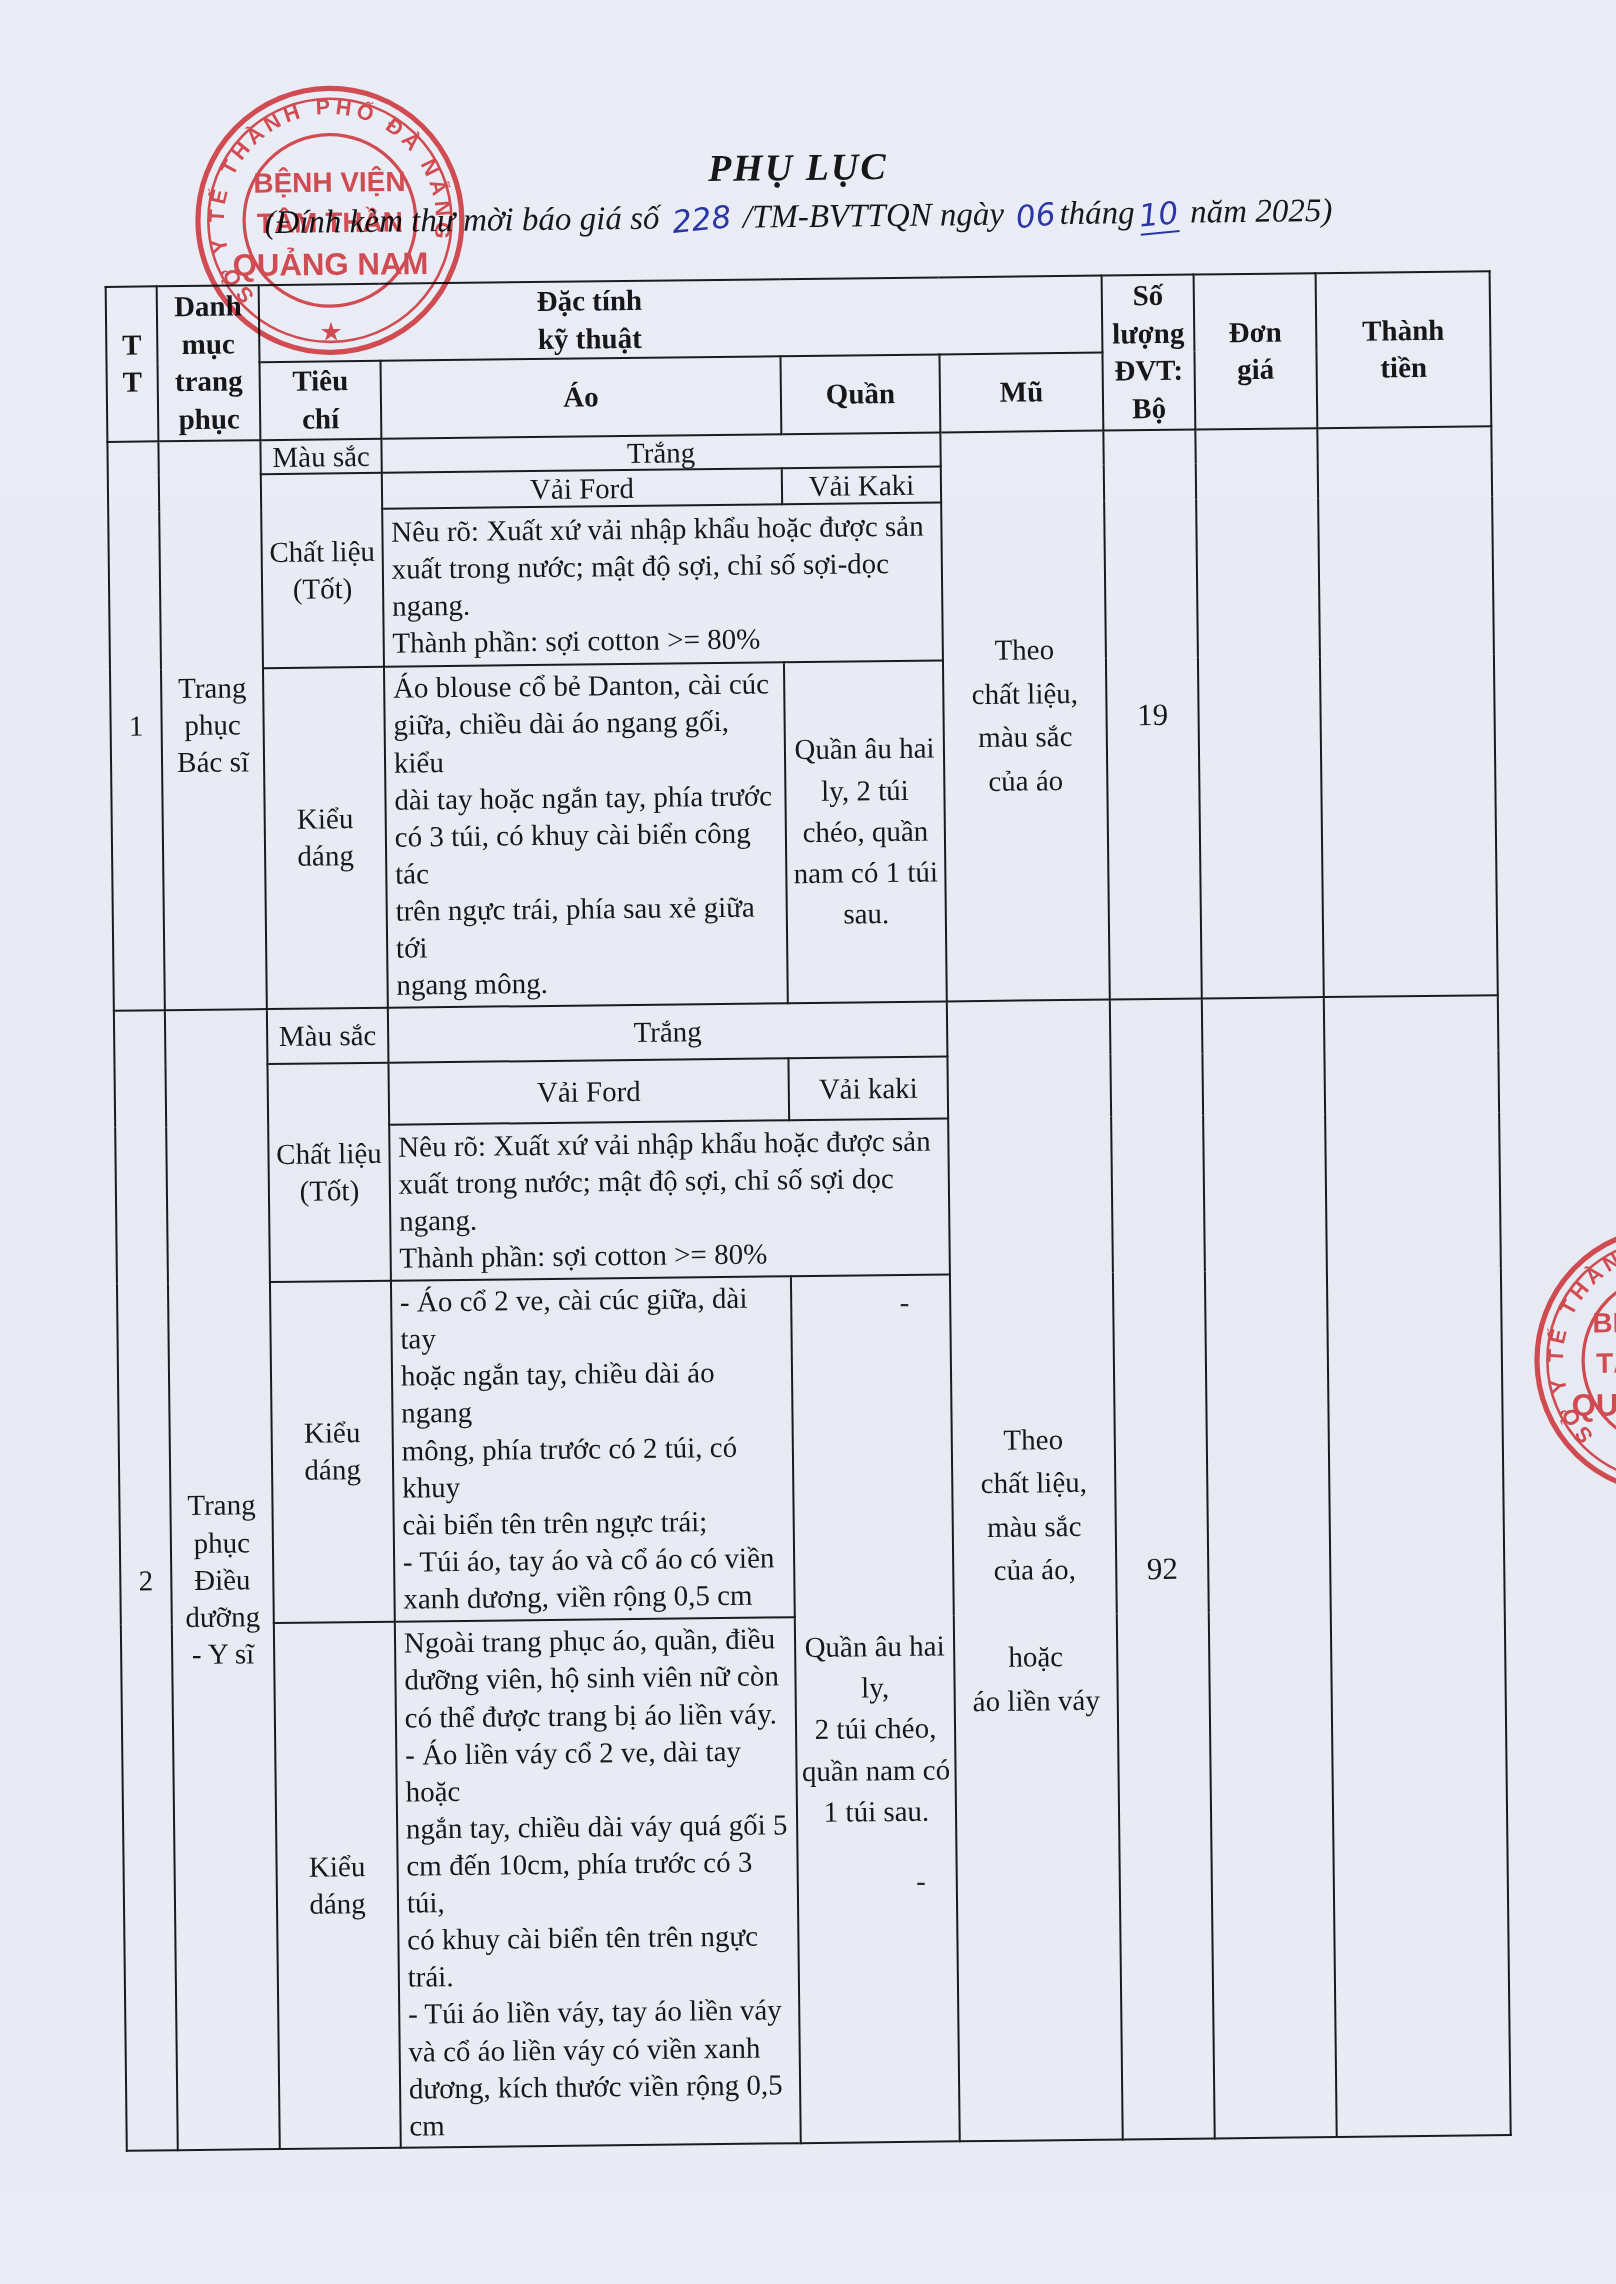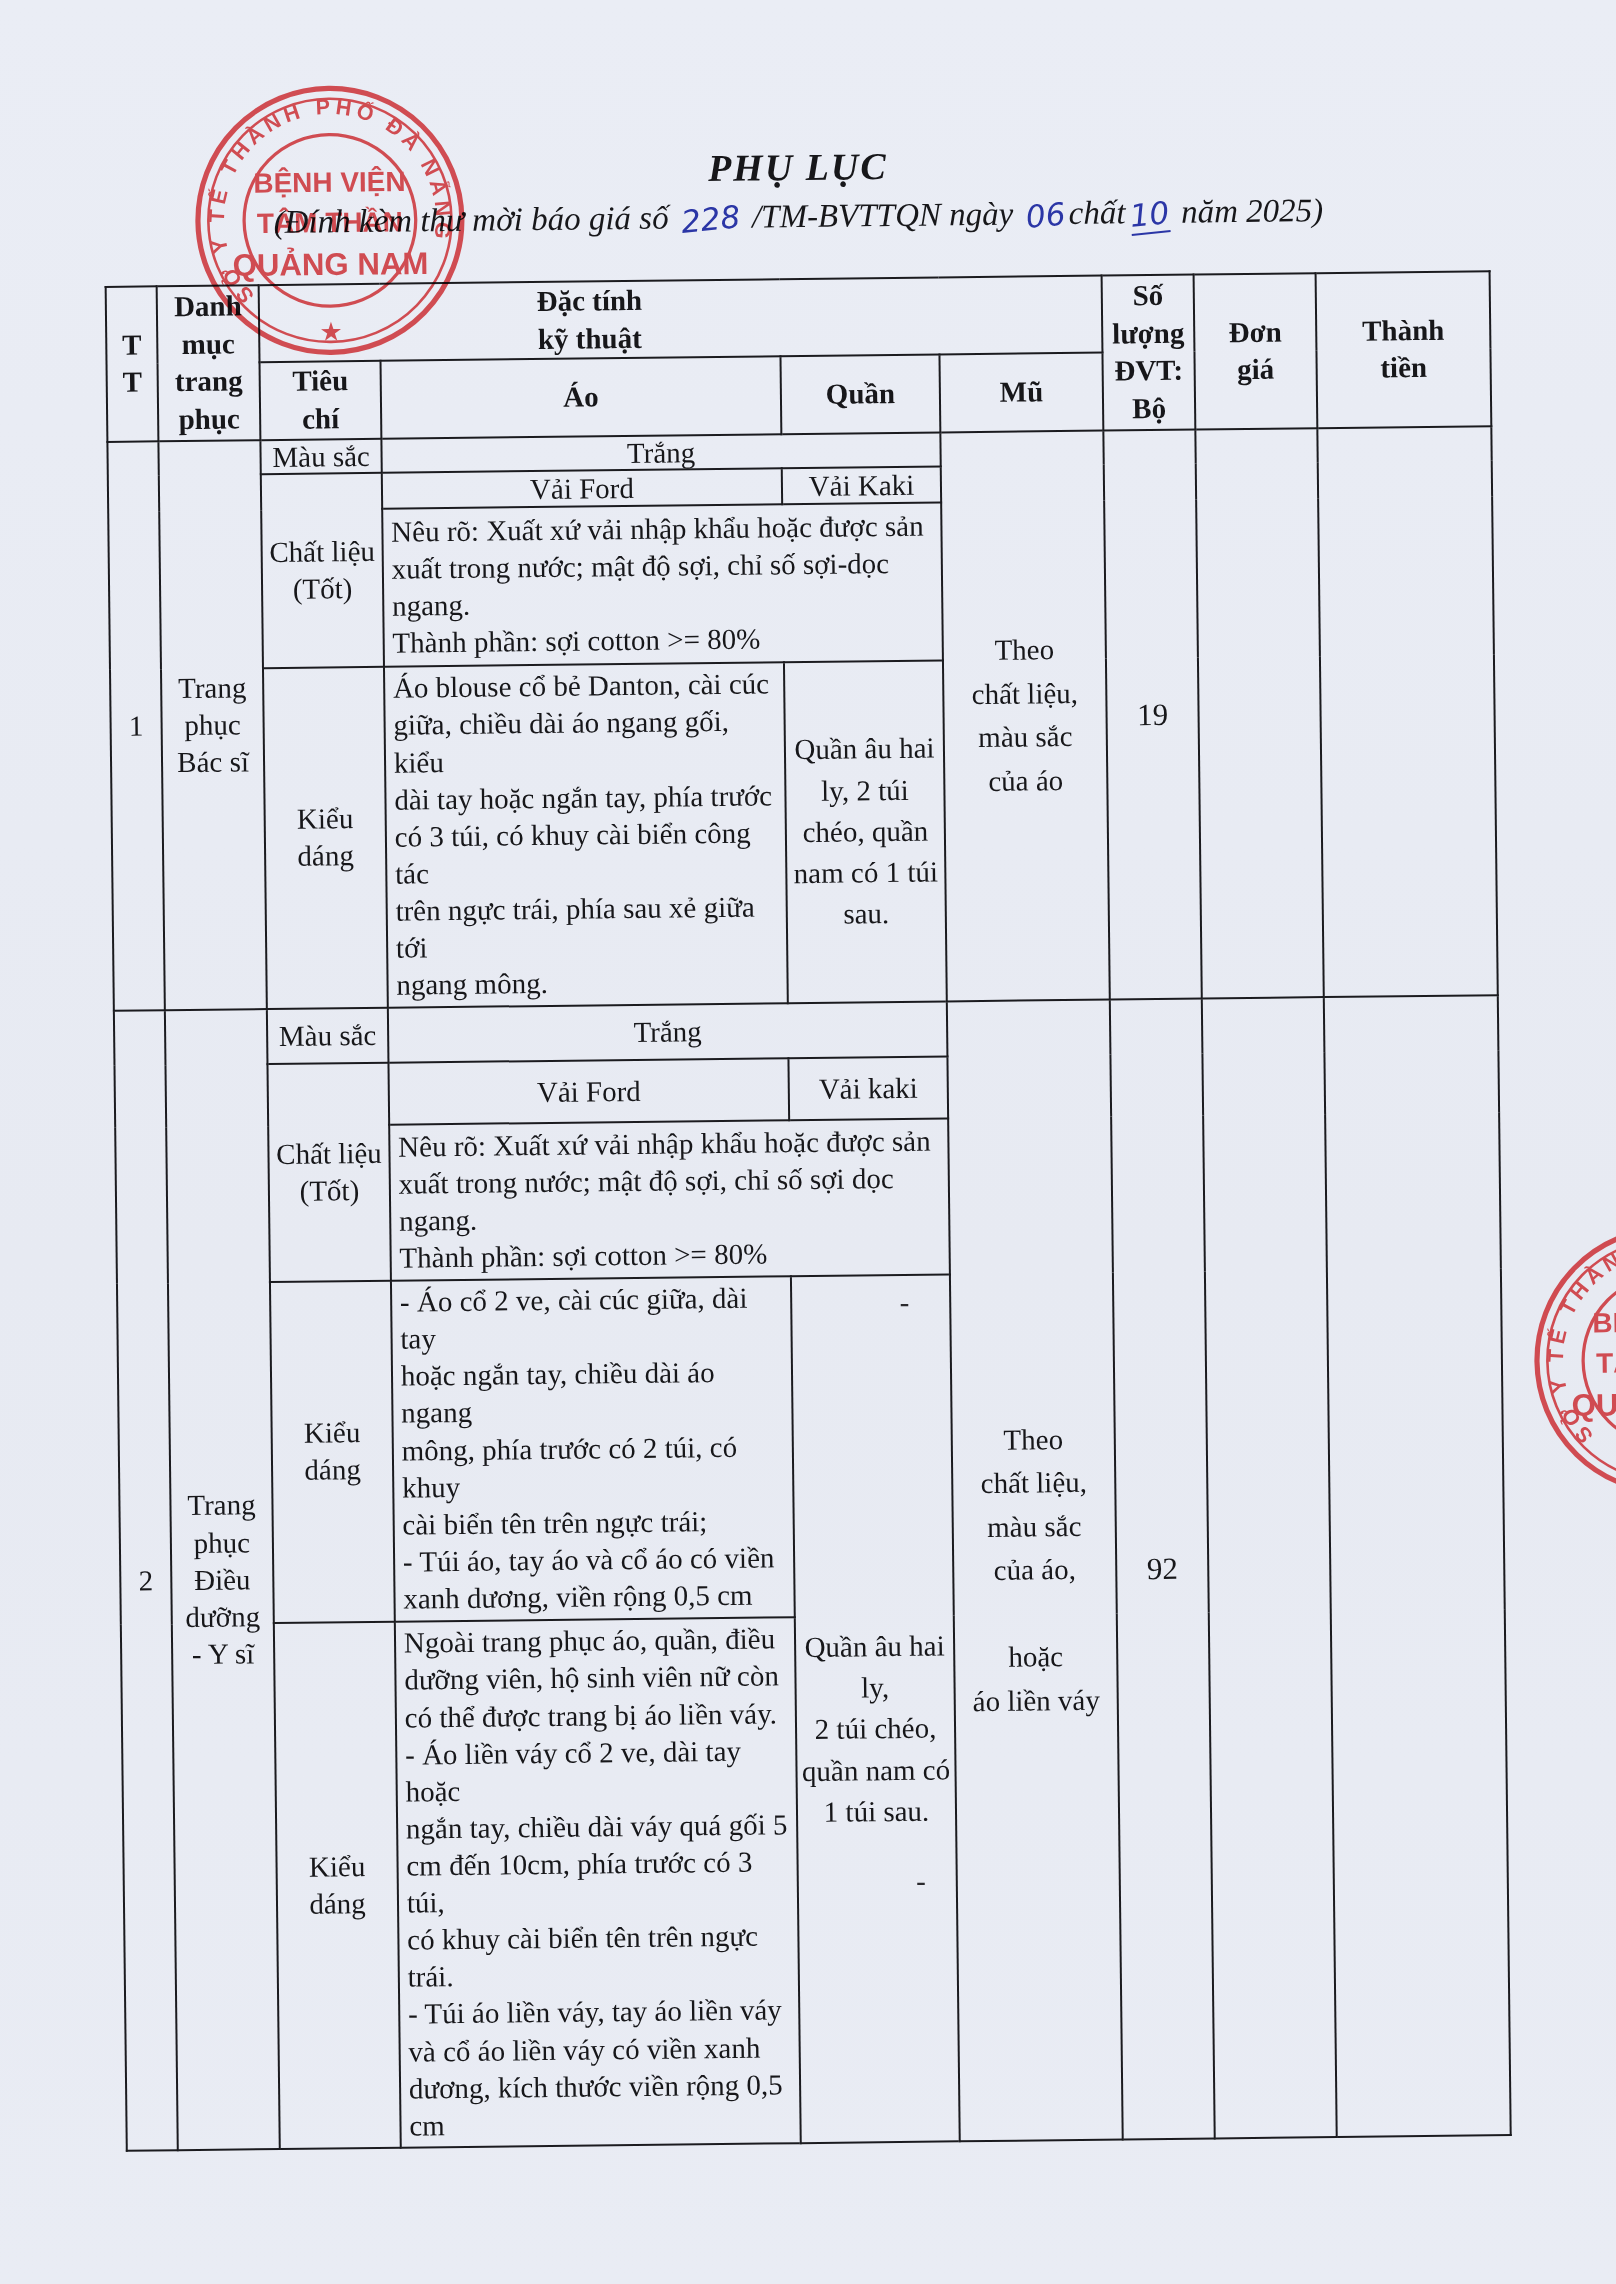--- a/index.html
+++ b/index.html
@@ -46,21 +46,21 @@
   .stamp{position:absolute;mix-blend-mode:multiply;opacity:.86;z-index:5;}
   .stamp text{font-family:"Liberation Sans","DejaVu Sans",sans-serif;}
 </style>
 </head>
 <body>
 
 <div class="sheet">
 
   <div class="title">PHỤ LỤC</div>
 
-  <div class="subtitle"><span>(Đính kèm thư mời báo giá số</span> <span class="hw">228</span> <span>/TM-BVTTQN ngày</span> <span class="hw">06</span><span>chất</span><span class="hw u">10</span> <span>năm 2025)</span></div>
+  <div class="subtitle"><span>(Đính kèm thư mời báo giá số</span> <span class="hw">228</span> <span>/TM-BVTTQN ngày</span> <span class="hw">06</span><span>tháng</span><span class="hw u">10</span> <span>năm 2025)</span></div>
 
   <table class="main">
     <colgroup>
       <col style="width:51px">
         <col style="width:102px">
         <col style="width:121px">
       <col style="width:400px">
         <col style="width:159px">
         <col style="width:163px">
       <col style="width:92px">

